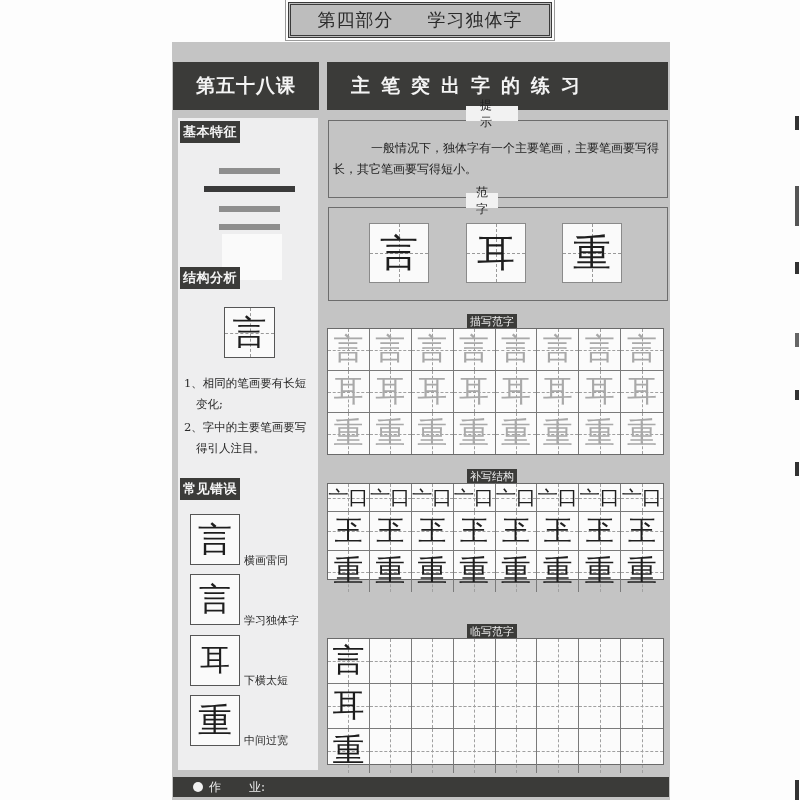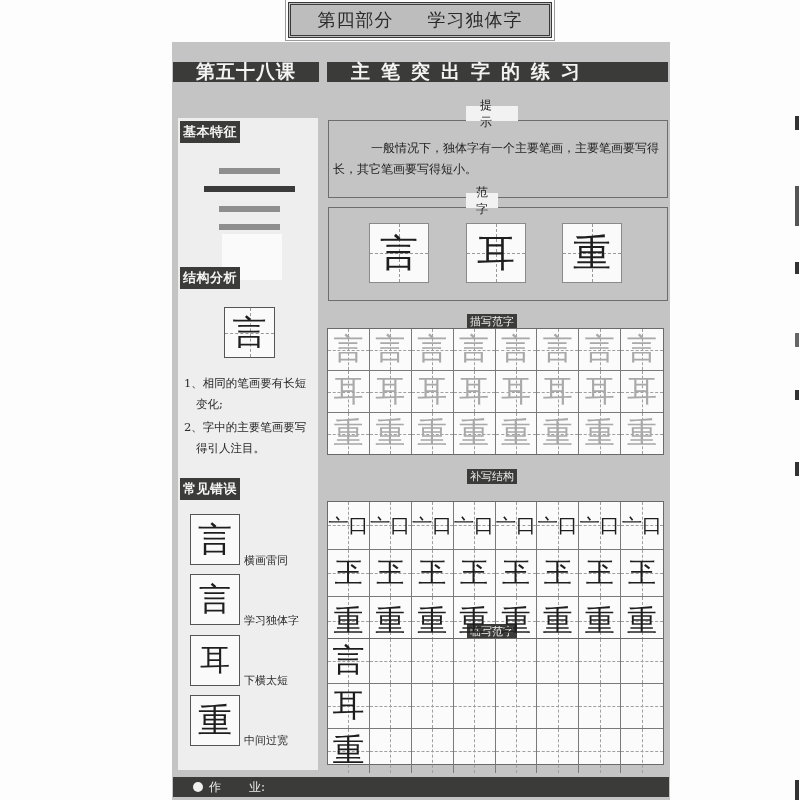--- a/index.html
+++ b/index.html
@@ -12,21 +12,21 @@
     display: flex; align-items: center; justify-content: center; gap: 34px;
     font-size: 18px; color: #2b2b2b; letter-spacing: 1px;
   }
 
   .panel {
     position: absolute; left: 172px; top: 42px; width: 498px; height: 758px;
     background: #c4c4c4;
   }
 
   .hdr {
-    position: absolute; top: 62px; height: 20px; background: #3b3b39;
+    position: absolute; top: 62px; height: 48px; background: #3b3b39;
     color: #f4f4f4; font-family: "DejaVu Sans", "Liberation Sans", sans-serif; font-weight: bold;
     display: flex; align-items: center;
   }
   .hdr-lesson { left: 173px; width: 146px; justify-content: center; font-size: 19px; letter-spacing: 1px; }
   .hdr-title { left: 327px; width: 341px; padding-left: 24px; font-size: 19px; letter-spacing: 11px; }
 
   .leftcol {
     position: absolute; left: 178px; top: 118px; width: 140px; height: 652px;
     background: #eeeeef;
   }
@@ -247,21 +247,21 @@
     </div>
     <div class="cell">
       <span class="trace" style="font-size: 30px;">重</span>
     </div>
     <div class="cell">
       <span class="trace" style="font-size: 30px;">重</span>
     </div>
   </div>
 
 <div class="tag-dark" style="left:467px; top:469px;">补写结构</div>
-<div class="grid" id="grid-complete" style="top:501px; height:145px;">
+<div class="grid" id="grid-complete" style="top:483px; height:97px;">
     <div class="cell">
       <span class="partial" style="font-size: 20px;">亠口</span>
     </div>
     <div class="cell">
       <span class="partial" style="font-size: 20px;">亠口</span>
     </div>
     <div class="cell">
       <span class="partial" style="font-size: 20px;">亠口</span>
     </div>
     <div class="cell">

